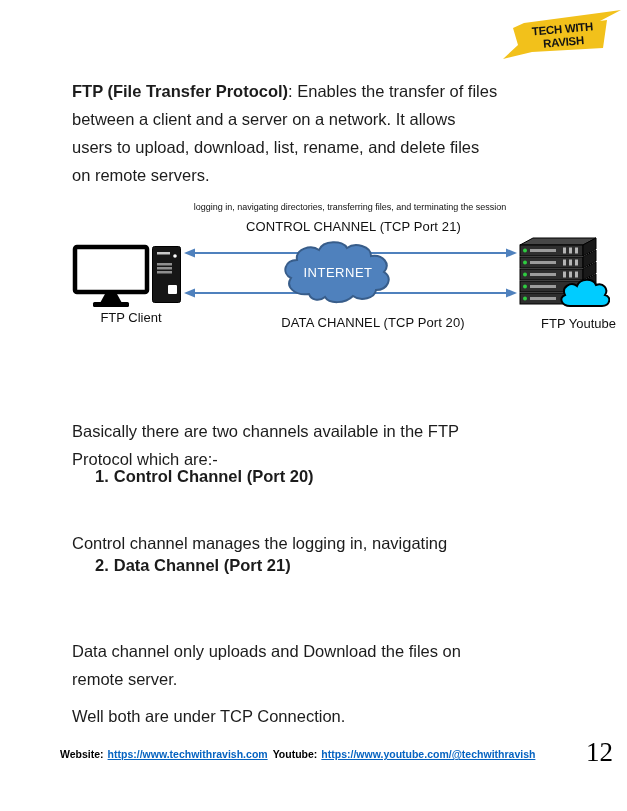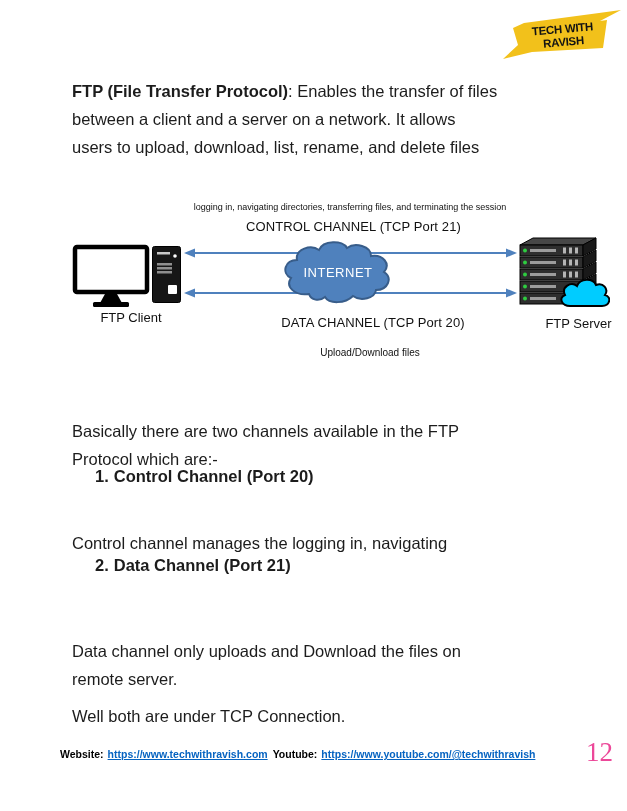--- a/index.html
+++ b/index.html
@@ -27,41 +27,42 @@
   
   .para { position:absolute; left:72px; width:530px; font-size:16.5px; line-height:28px; white-space:nowrap;margin-top:40px; }
   .list-item { position:absolute; left:95px; font-size:16.5px; font-weight:bold; white-space:nowrap; }
   .list-item .num { margin-right:5px; }
   
   .footer { position:absolute; left:60px; top:748px; font-size:10.5px; font-weight:bold; white-space:nowrap; }
   .footer a { color:#0563c1; text-decoration:underline; }
   .footer .lbl { color:#000; margin-right:4px; }
   .footer .lnk { margin-right:5px; }
   .page-num { position:absolute; right:14px; top:737px; font-family:"Liberation Serif", serif;
-              font-size:27px; color:#ec4899; }
+              font-size:27px; color:#000000; }
 </style>
 </head>
 <body>
 
 <div class="page">
 
   <div class="logo">
     <svg width="120" height="52" viewBox="0 0 120 52">
       <polygon points="22,15 97,5 119,2 98,13 105,12 101,40 30,44 1,51 16,37 11,20" fill="#f2c11b"></polygon>
       <g transform="rotate(-5 60 28)">
         <text x="61" y="25">TECH WITH</text>
         <text x="61" y="38">RAVISH</text>
       </g>
     </svg>
   </div>
 
   <div class="intro">
     <div><span class="b">FTP (File Transfer Protocol)</span><span>: Enables the transfer of files</span></div>
     <div>between a client and a server on a network. It allows</div>
     <div>users to upload, download, list, rename, and delete files</div>
+    <div>on remote servers.</div>
   </div>
 
   <div class="diagram">
 
     <div class="abs cap-small" style="left:60px; top:4px; width:580px;">logging in, navigating directories, transferring files, and terminating the session</div>
 
     <div class="abs chan-label" style="left:66px; top:21px; width:575px;">CONTROL CHANNEL (TCP Port 21)</div>
 
     <svg class="abs" style="left:183px; top:48px;" width="335" height="14" viewBox="0 0 335 14">
       <line x1="10" y1="7" x2="325" y2="7" stroke="#4f81bd" stroke-width="2.2"></line>
@@ -132,25 +133,24 @@
       <g>
         <rect x="2" y="57" width="63" height="11" fill="#2e2e2e" stroke="#000000"></rect>
         <polygon points="65,57 78,50 78,61 65,68" fill="#191919" stroke="#000000"></polygon>
         <circle cx="7" cy="62.5" r="2" fill="#2ecc40"></circle>
         <rect x="12" y="61" width="26" height="3" fill="#9c9c9c"></rect>
       </g>
       <path d="M 12 28 C 4 28 0 20 7 17 C 3 9 13 3 19 8 C 22 0 35 0 38 7 C 45 4 51 11 47 17 C 54 19 52 28 44 28 Z" transform="translate(40,42)" fill="#00ccff" stroke="#000000" stroke-width="2"></path>
     </svg>
 
     <div class="abs dev-label" style="left:73px; top:112px; width:116px;">FTP Client</div>
-    <div class="abs dev-label" style="left:531px; top:118px; width:95px;">FTP Server</div>
+    <div class="abs dev-label" style="left:531px; top:118px; width:95px;">FTP Youtube</div>
 
     <div class="abs chan-label" style="left:230px; top:117px; width:286px;">DATA CHANNEL (TCP Port 20)</div>
 
-    <div class="abs cap-small" style="left:182px; top:149px; width:376px; font-size:10px;">Upload/Download files</div>
   </div>
 
   <div class="para" style="top:377px;">
     <div>Basically there are two channels available in the FTP</div>
     <div>Protocol which are:-</div>
   </div>
 
   <div class="list-item" style="top:448px;margin-top:19px;">
     <span class="num">1.</span><span>Control Channel (Port 20)</span>
   </div>

